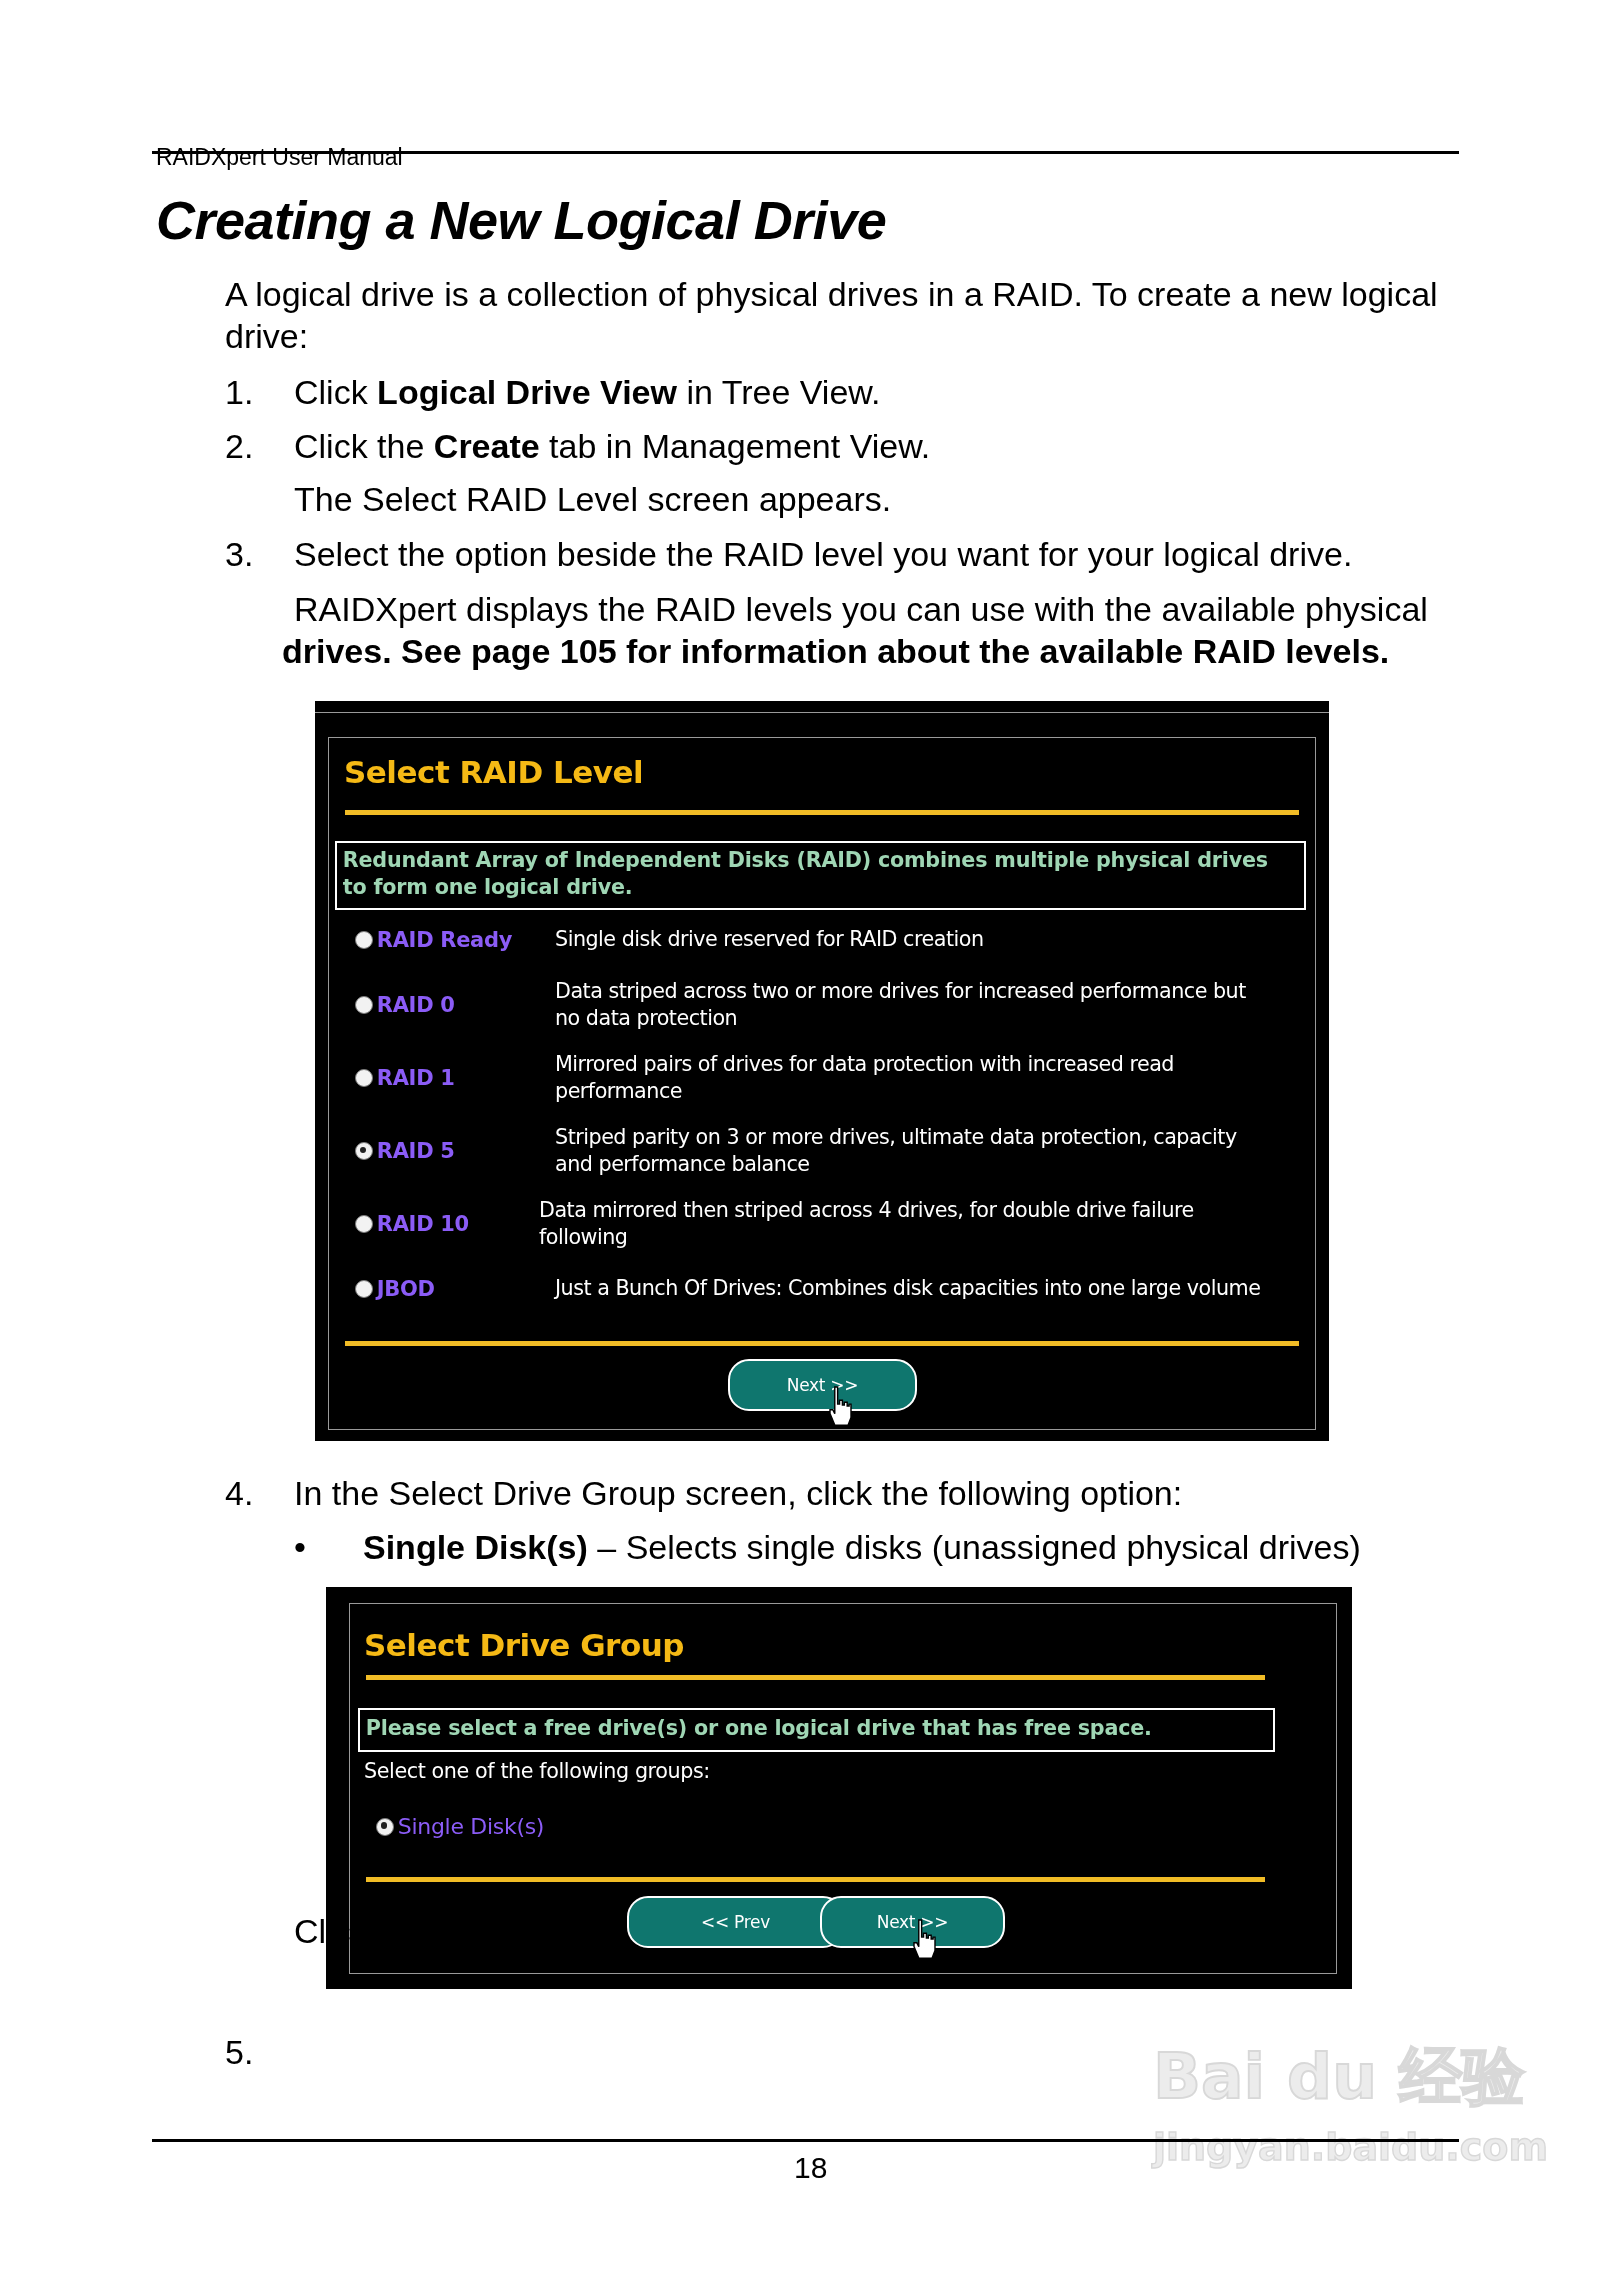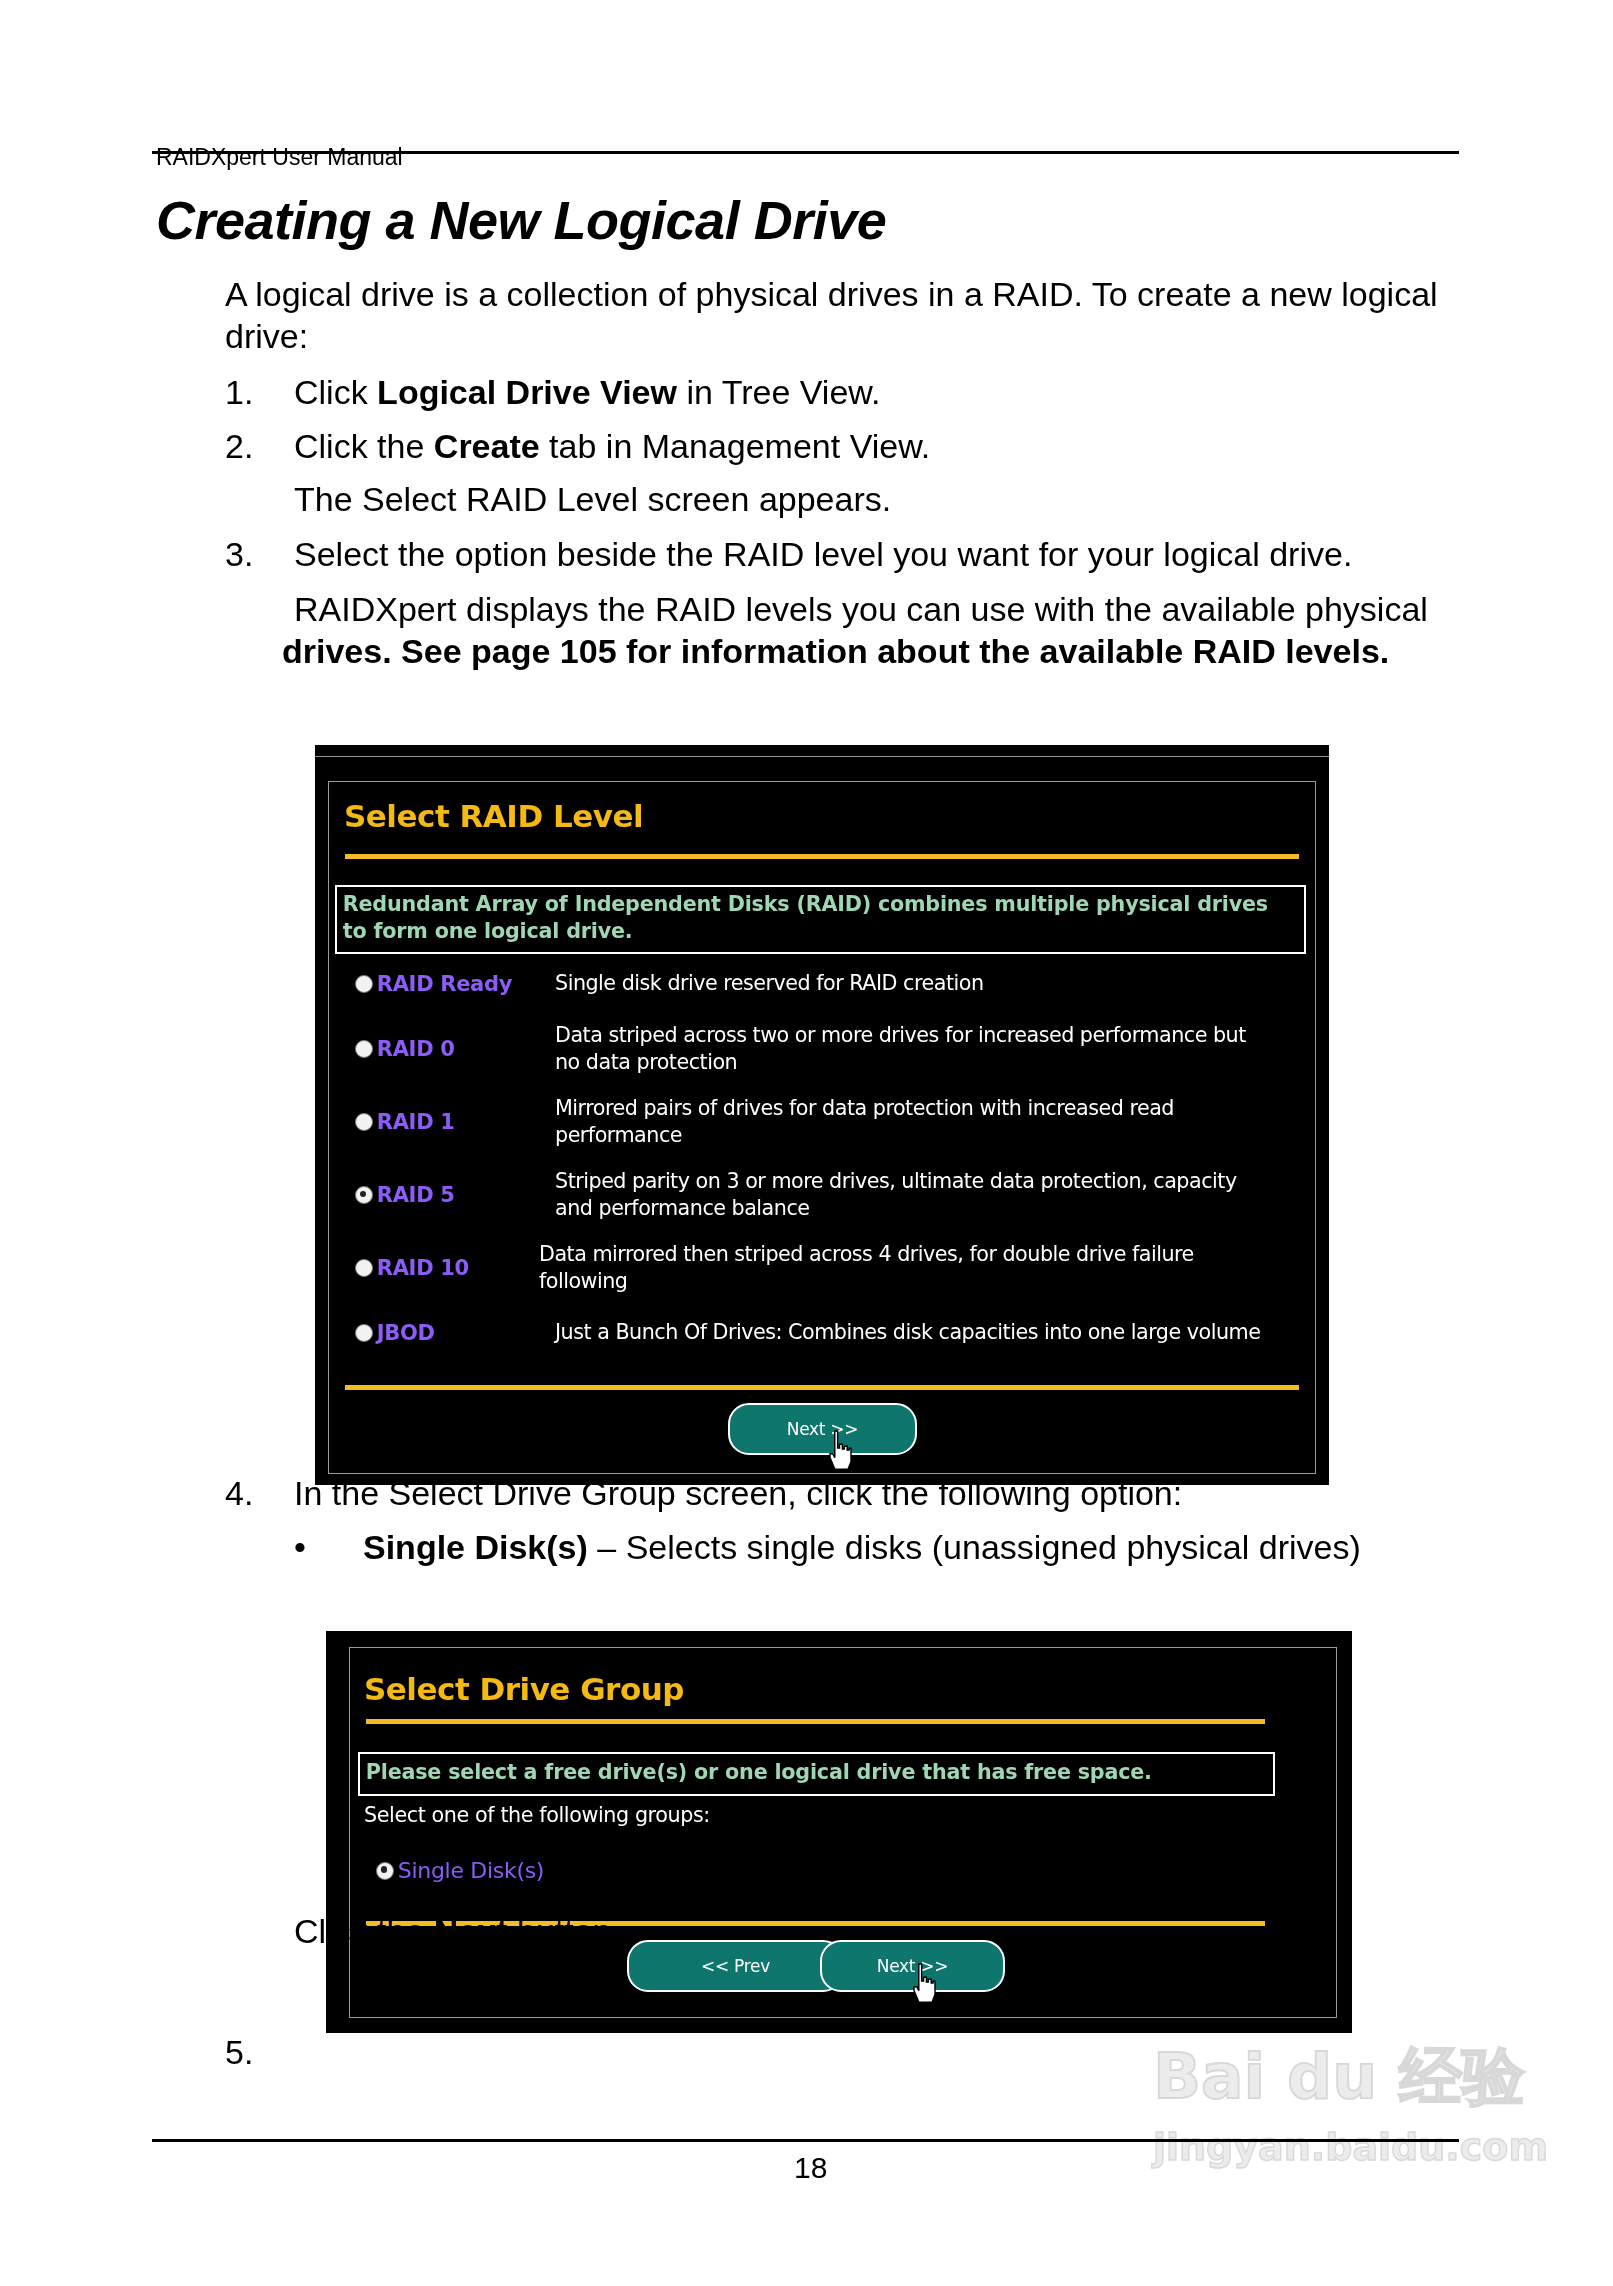--- a/index.html
+++ b/index.html
@@ -7,21 +7,21 @@
          font-family:"Liberation Sans", sans-serif; color:#000; }
   .abs { position:absolute; }
   .running-header { left:156px; top:100px; font-size:23px; line-height:35px;margin-top:40px; }
   .rule { background:#000; height:2.9px; }
   .title { left:156px; top:190px; font-size:54px; line-height:61px; font-weight:bold; font-style:italic; letter-spacing:-0.5px; }
   .para { font-size:34px; line-height:42px; }
   .num { position:absolute; font-size:34px; line-height:42px; }
   b { font-weight:bold; }
 
   
-  .panel { background:#000; position:absolute;margin-top:44px; }
+  .panel { background:#000; position:absolute; }
   .frame { position:absolute; border:1.9px solid #9a9a9a; box-sizing:border-box; }
   .ptitle { position:absolute; color:#f5b915; font-family:"DejaVu Sans", sans-serif; font-weight:bold; font-size:31px; line-height:37px; letter-spacing:-0.5px; }
   .gold { position:absolute; background:#f1bc26; height:4.8px; }
   .infobox { position:absolute; border:2.9px solid #ffffff; box-sizing:border-box; color:#9fd6b4;
              font-family:"DejaVu Sans", sans-serif; font-weight:bold; font-size:20.7px; line-height:27px; padding:3.8px 5.8px; letter-spacing:-0.2px; }
   .opt { position:absolute; display:flex; align-items:center; color:#8b5cf6; font-family:"DejaVu Sans", sans-serif; font-weight:bold; font-size:21px; letter-spacing:-0.3px; }
   .radio { width:18px; height:18px; border-radius:50%; background:#f2f2f2; border:1.9px solid #7a7a7a; box-sizing:border-box; margin-right:3.8px; position:relative; flex:0 0 auto; }
   .radio.checked::after { content:""; position:absolute; left:3.8px; top:3.8px; width:6.7px; height:6.7px; border-radius:50%; background:#222; }
   .desc { position:absolute; color:#fff; font-family:"DejaVu Sans", sans-serif; font-size:20.7px; line-height:27px; letter-spacing:-0.5px; }
   .btn { position:absolute; border:2.9px solid #fff; border-radius:21px; box-sizing:border-box; background:#0f766e; color:#fff;

